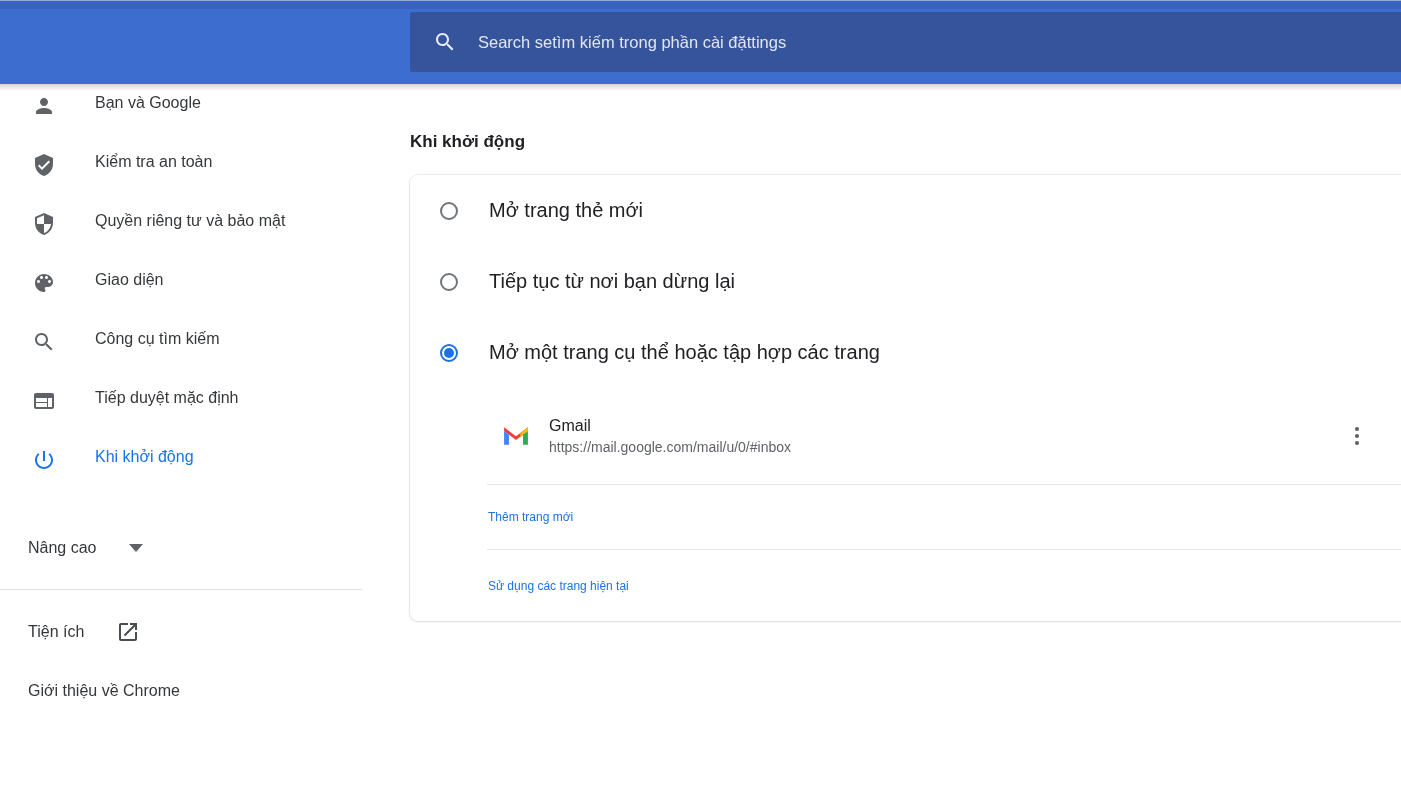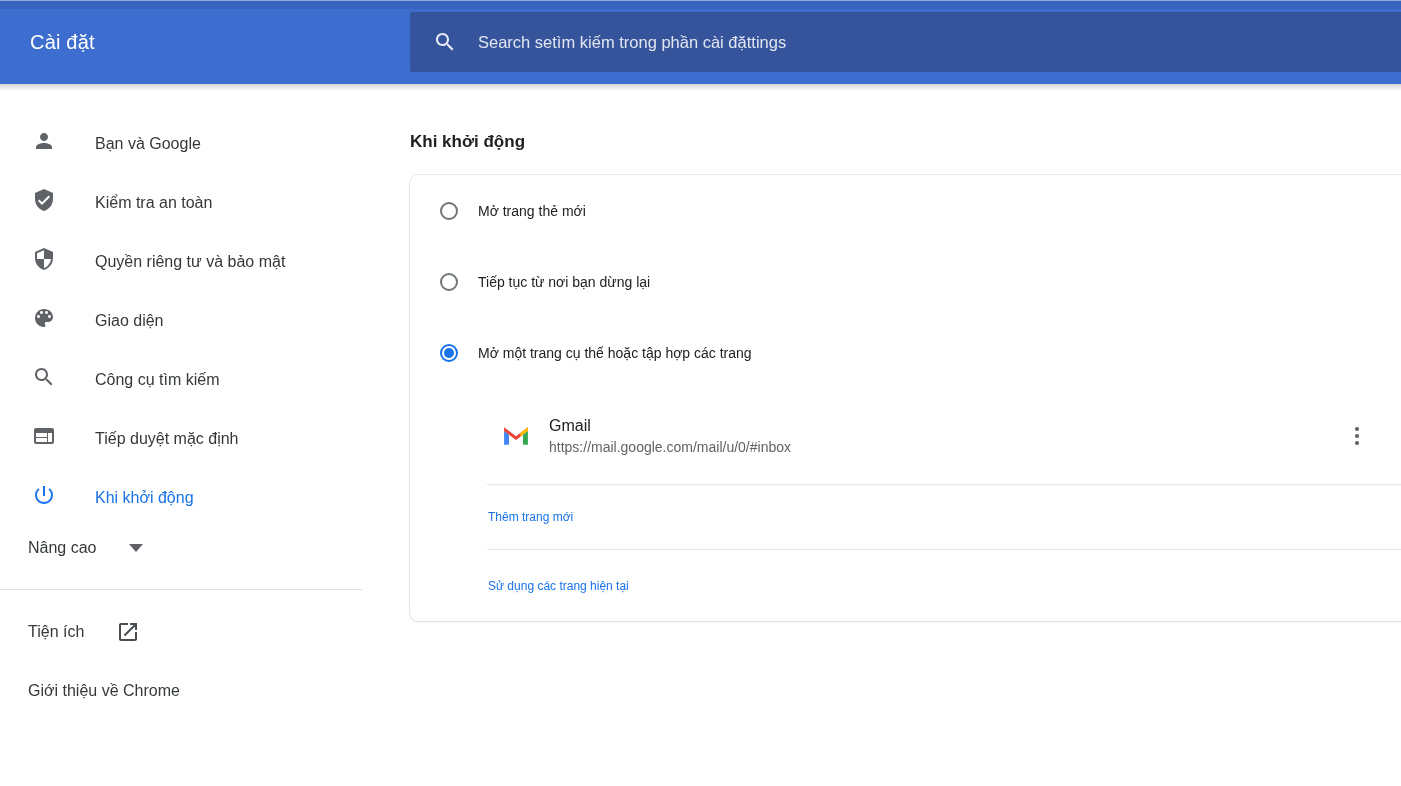--- a/index.html
+++ b/index.html
@@ -20,21 +20,21 @@
   .searchbox input { flex:1; margin-left:21px; background:transparent; border:none; outline:none;
     color:#fff; font-size:16.5px; font-family:inherit; }
   .searchbox input::placeholder { color:rgba(255,255,255,0.85); opacity:1; }
 
   
   .content { display:flex; height:702px; }
   .sidebar { width:410px; flex:none; padding-top:10px; }
   .main { flex:1; min-width:0; position:relative; }
 
   
-  .nav-item { height:59px; display:flex; align-items:flex-end; cursor:pointer; }
+  .nav-item { height:59px; display:flex; align-items:flex-start; cursor:pointer; }
   .nav-item .nicon { width:24px; height:24px; margin-left:32px; margin-right:39px; flex:none; color:#5f6368; }
   .nav-item .nlabel { font-size:16px; color:#35383b; }
   .nav-item.active .nicon { color:#1a73e8; }
   .nav-item.active .nlabel { color:#1a73e8; font-weight:500; }
 
   .foot-row { width:362px; height:59px; display:flex; align-items:center; justify-content:flex-start;
     padding-left:28px; padding-right:30px; cursor:pointer;gap:32px; }
   .foot-row .flabel { font-size:16px; color:#35383b; }
   .advanced { margin-top:11px; }
   .caret { width:0; height:0; border-left:7px solid transparent; border-right:7px solid transparent;
@@ -46,41 +46,40 @@
   .section-title { margin:48px 0 0 0; font-size:17px; font-weight:700; color:#202124; }
   .card { margin-top:23px; width:1060px; background:#fff; border-radius:8px;
     box-shadow:0 0 0 1px rgba(0,0,0,0.07), 0 1px 3px rgba(0,0,0,0.08); }
 
   .radio-row { height:71px; display:flex; align-items:center; padding-left:30px; cursor:pointer; }
   .radio { width:18px; height:18px; border-radius:50%; border:2px solid #70757a; flex:none;
     position:relative; background:#fff; }
   .radio-row.selected .radio { border-color:#1a73e8; }
   .radio-row.selected .radio::after { content:""; position:absolute; left:2px; top:2px;
     width:10px; height:10px; border-radius:50%; background:#1a73e8; }
-  .radio-label { margin-left:20px; font-size:14px; color:#202124; }
+  .radio-label { margin-left:31px; font-size:20px; color:#202124; }
 
   .gmail-row { height:96px; display:flex; align-items:center; padding-left:93px; position:relative; }
   .favicon { width:26px; height:20px; flex:none; }
   .page-meta { margin-left:20px; }
   .page-title { font-size:16px; color:#202124; }
   .page-url { font-size:14px; color:#5f6368; margin-top:4px; }
   .kebab { position:absolute; left:927px; top:28px; width:40px; height:40px; border:none; background:transparent;
     display:flex; align-items:center; justify-content:center; cursor:pointer; color:#5f6368; }
 
   .card-divider { margin-left:77px; border-top:1px solid #e6e6e6; }
   .link-row { display:flex; align-items:center; padding-left:78px; cursor:pointer; }
   .link-row.first { height:64px; }
   .link-row.second { height:71px; }
   .action-link { font-size:12px; color:#1a73e8; text-decoration:none; }
 </style>
 </head>
 <body>
 
 <div class="header">
-  <div class="app-title">Cài đặt</div>
   <div class="searchbox">
     <svg class="mag" viewBox="0 0 24 24" fill="currentColor">
         <path d="M15.5 14h-.79l-.28-.27C15.41 12.59 16 11.11 16 9.5 16 5.91 13.09 3 9.5 3S3 5.91 3 9.5 5.91 16 9.5 16c1.61 0 3.09-.59 4.23-1.57l.27.28v.79l5 4.99L20.49 19l-4.99-5zm-6 0C7.01 14 5 11.99 5 9.5S7.01 5 9.5 5 14 7.01 14 9.5 11.99 14 9.5 14z"></path>
       </svg>
     <input type="text" placeholder="Search setìm kiếm trong phần cài đặttings" style="">
   </div>
 </div>
 
 <div class="content">
 

